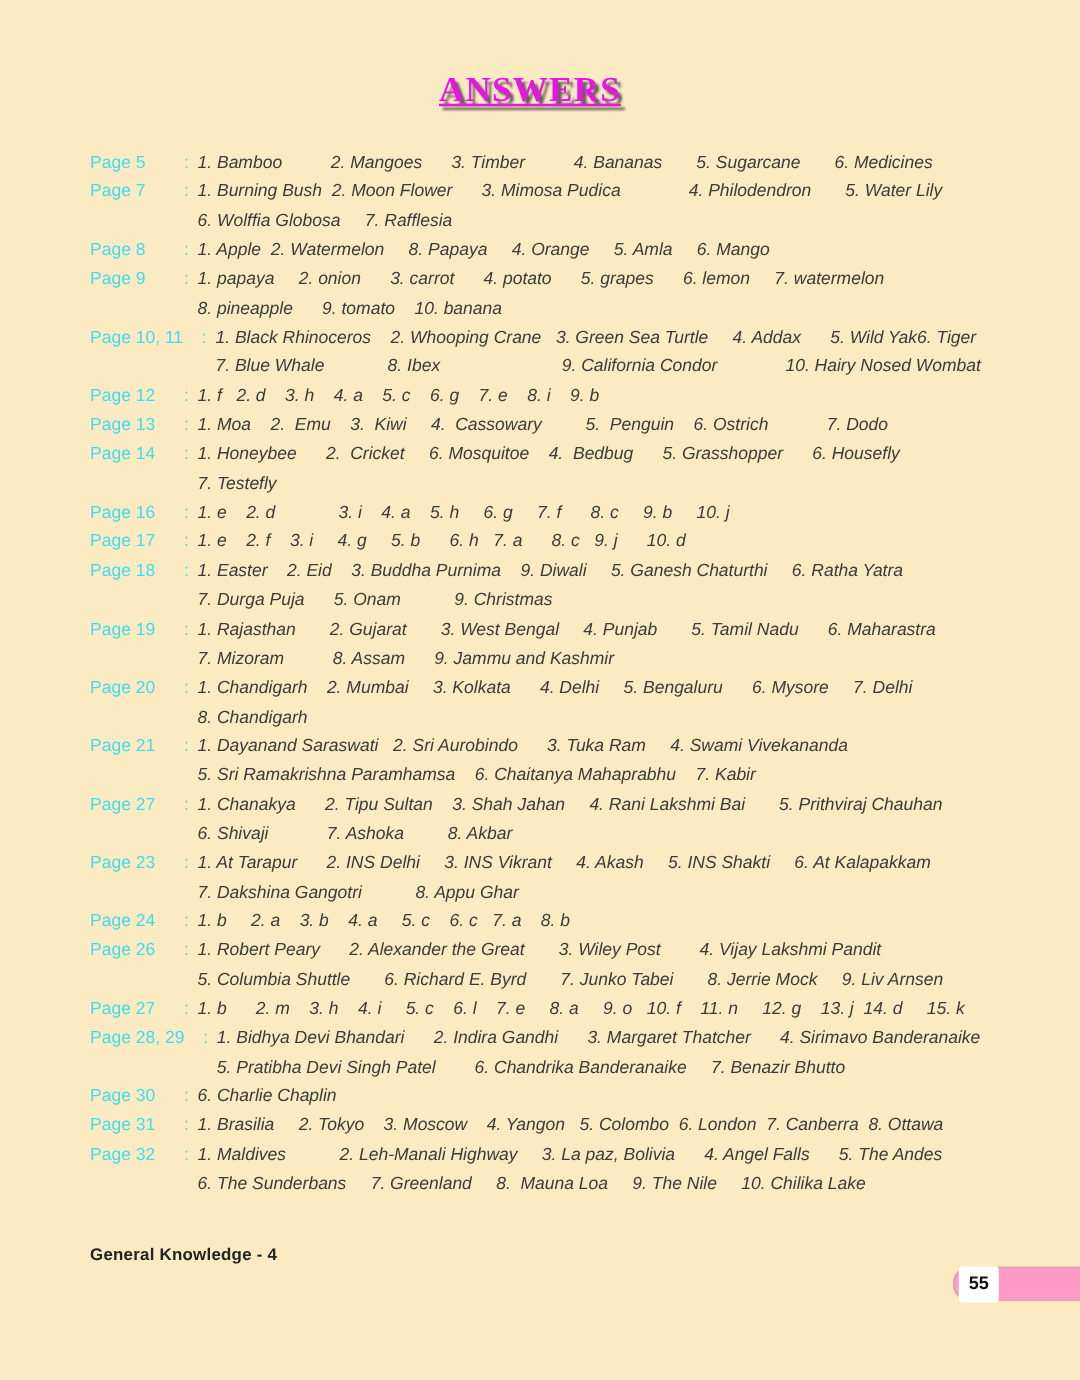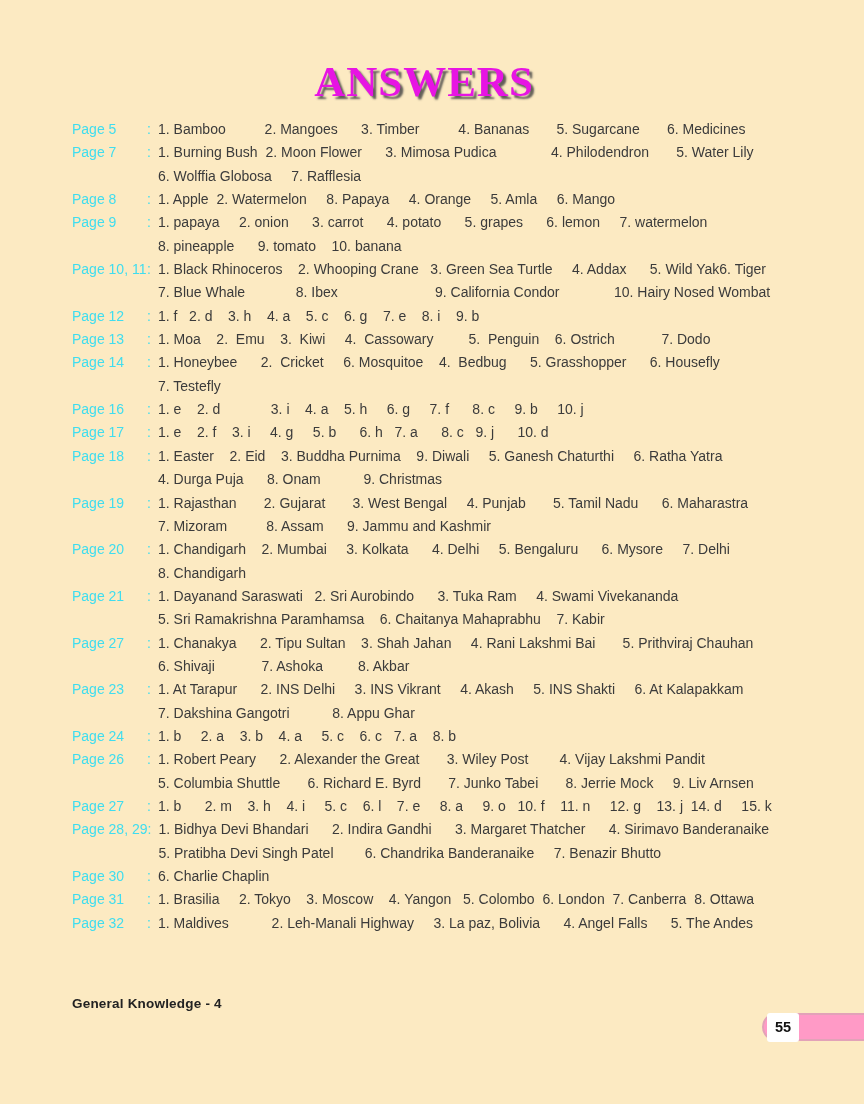--- a/index.html
+++ b/index.html
@@ -16,38 +16,40 @@
     position:relative;
     width:864px;height:1104px;
     background:var(--bg);
     font-family:"Liberation Sans",sans-serif;
     overflow:hidden;
   }
   .title{
     position:absolute;top:57px;left:0;right:16px;
     margin:0;text-align:center;
     font-family:"Liberation Serif",serif;
-    font-weight:bold;font-size:43px;letter-spacing:1px;
+    font-weight:bold;font-size:28px;letter-spacing:1px;
     color:var(--magenta);
     text-shadow:3px 3px 2px rgba(70,70,70,0.85);
+    text-decoration:underline;
   }
   .answers{
     position:absolute;top:118px;left:72px;right:30px;
     font-size:14px;color:var(--text);line-height:23.35px;
   }
   .row{display:flex;align-items:flex-start;}
   .label-cell{
     flex:0 0 86px;box-sizing:border-box;
     display:flex;justify-content:space-between;
     padding-right:7px;
     color:var(--cyan);
     white-space:pre;
+    gap:15px;
   }
   .content-cell{flex:1;min-width:0;}
-  .line{white-space:pre;height:23.35px;}
+  .line{white-space:pre;height:23.35px;font-style:italic;}
   .footer{
     position:absolute;left:72px;top:996px;
     font-size:13.5px;font-weight:bold;color:var(--footer);
     letter-spacing:0.2px;
   }
   .page-tab{
     position:absolute;right:0;top:1013px;
     width:102px;height:28px;box-sizing:border-box;
     background:var(--pink);
     border:2px solid var(--pink-border);border-right:none;
@@ -129,21 +131,21 @@
       <div class="row">
         <div class="label-cell"><span>Page 17</span><span>:</span></div>
         <div class="content-cell">
           <div class="line">1. e    2. f    3. i     4. g     5. b      6. h   7. a      8. c   9. j      10. d</div>
         </div>
       </div>
       <div class="row">
         <div class="label-cell"><span>Page 18</span><span>:</span></div>
         <div class="content-cell">
           <div class="line">1. Easter    2. Eid    3. Buddha Purnima    9. Diwali     5. Ganesh Chaturthi     6. Ratha Yatra</div>
-          <div class="line">4. Durga Puja      8. Onam           9. Christmas</div>
+          <div class="line">7. Durga Puja      5. Onam           9. Christmas</div>
         </div>
       </div>
       <div class="row">
         <div class="label-cell"><span>Page 19</span><span>:</span></div>
         <div class="content-cell">
           <div class="line">1. Rajasthan       2. Gujarat       3. West Bengal     4. Punjab       5. Tamil Nadu      6. Maharastra</div>
           <div class="line">7. Mizoram          8. Assam      9. Jammu and Kashmir</div>
         </div>
       </div>
       <div class="row">
@@ -209,20 +211,21 @@
       <div class="row">
         <div class="label-cell"><span>Page 31</span><span>:</span></div>
         <div class="content-cell">
           <div class="line">1. Brasilia     2. Tokyo    3. Moscow    4. Yangon   5. Colombo  6. London  7. Canberra  8. Ottawa</div>
         </div>
       </div>
       <div class="row">
         <div class="label-cell"><span>Page 32</span><span>:</span></div>
         <div class="content-cell">
           <div class="line">1. Maldives           2. Leh-Manali Highway     3. La paz, Bolivia      4. Angel Falls      5. The Andes</div>
+          <div class="line">6. The Sunderbans     7. Greenland     8.  Mauna Loa     9. The Nile     10. Chilika Lake</div>
         </div>
       </div>
     </div>
 
   <div class="footer">General Knowledge - 4</div>
 
   <div class="page-tab">
     <span class="page-num">55</span>
   </div>
 </div>

